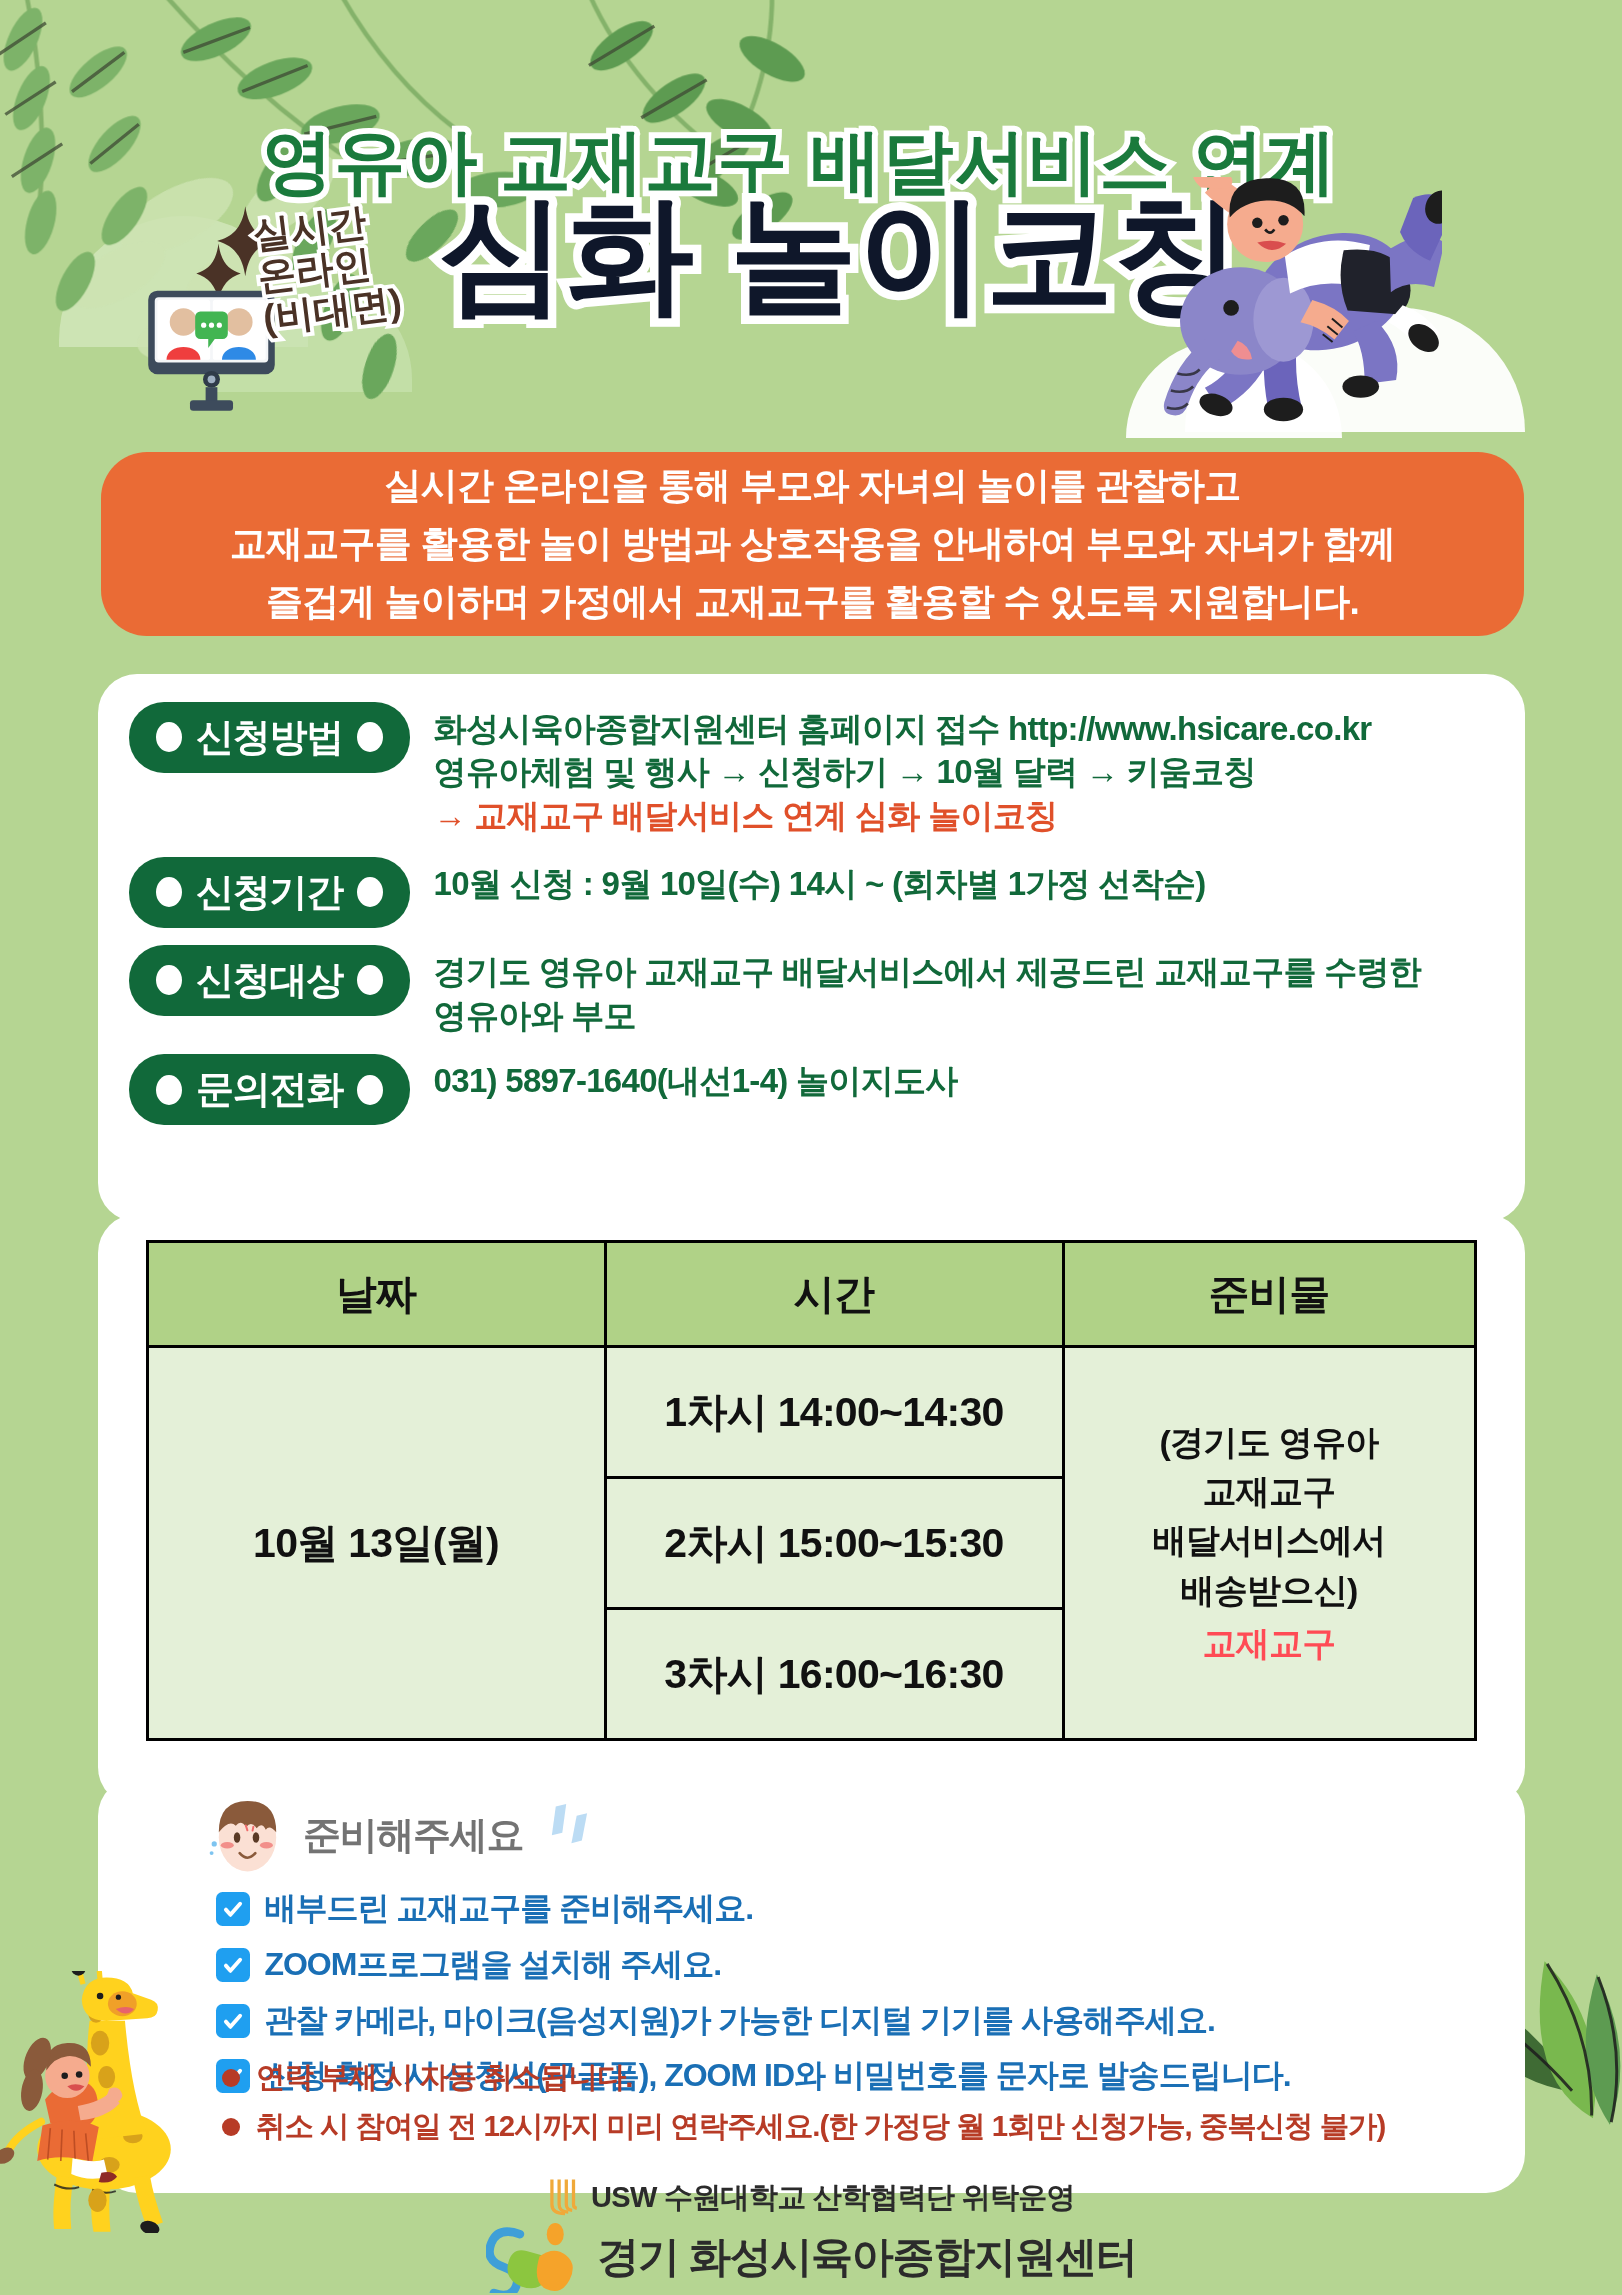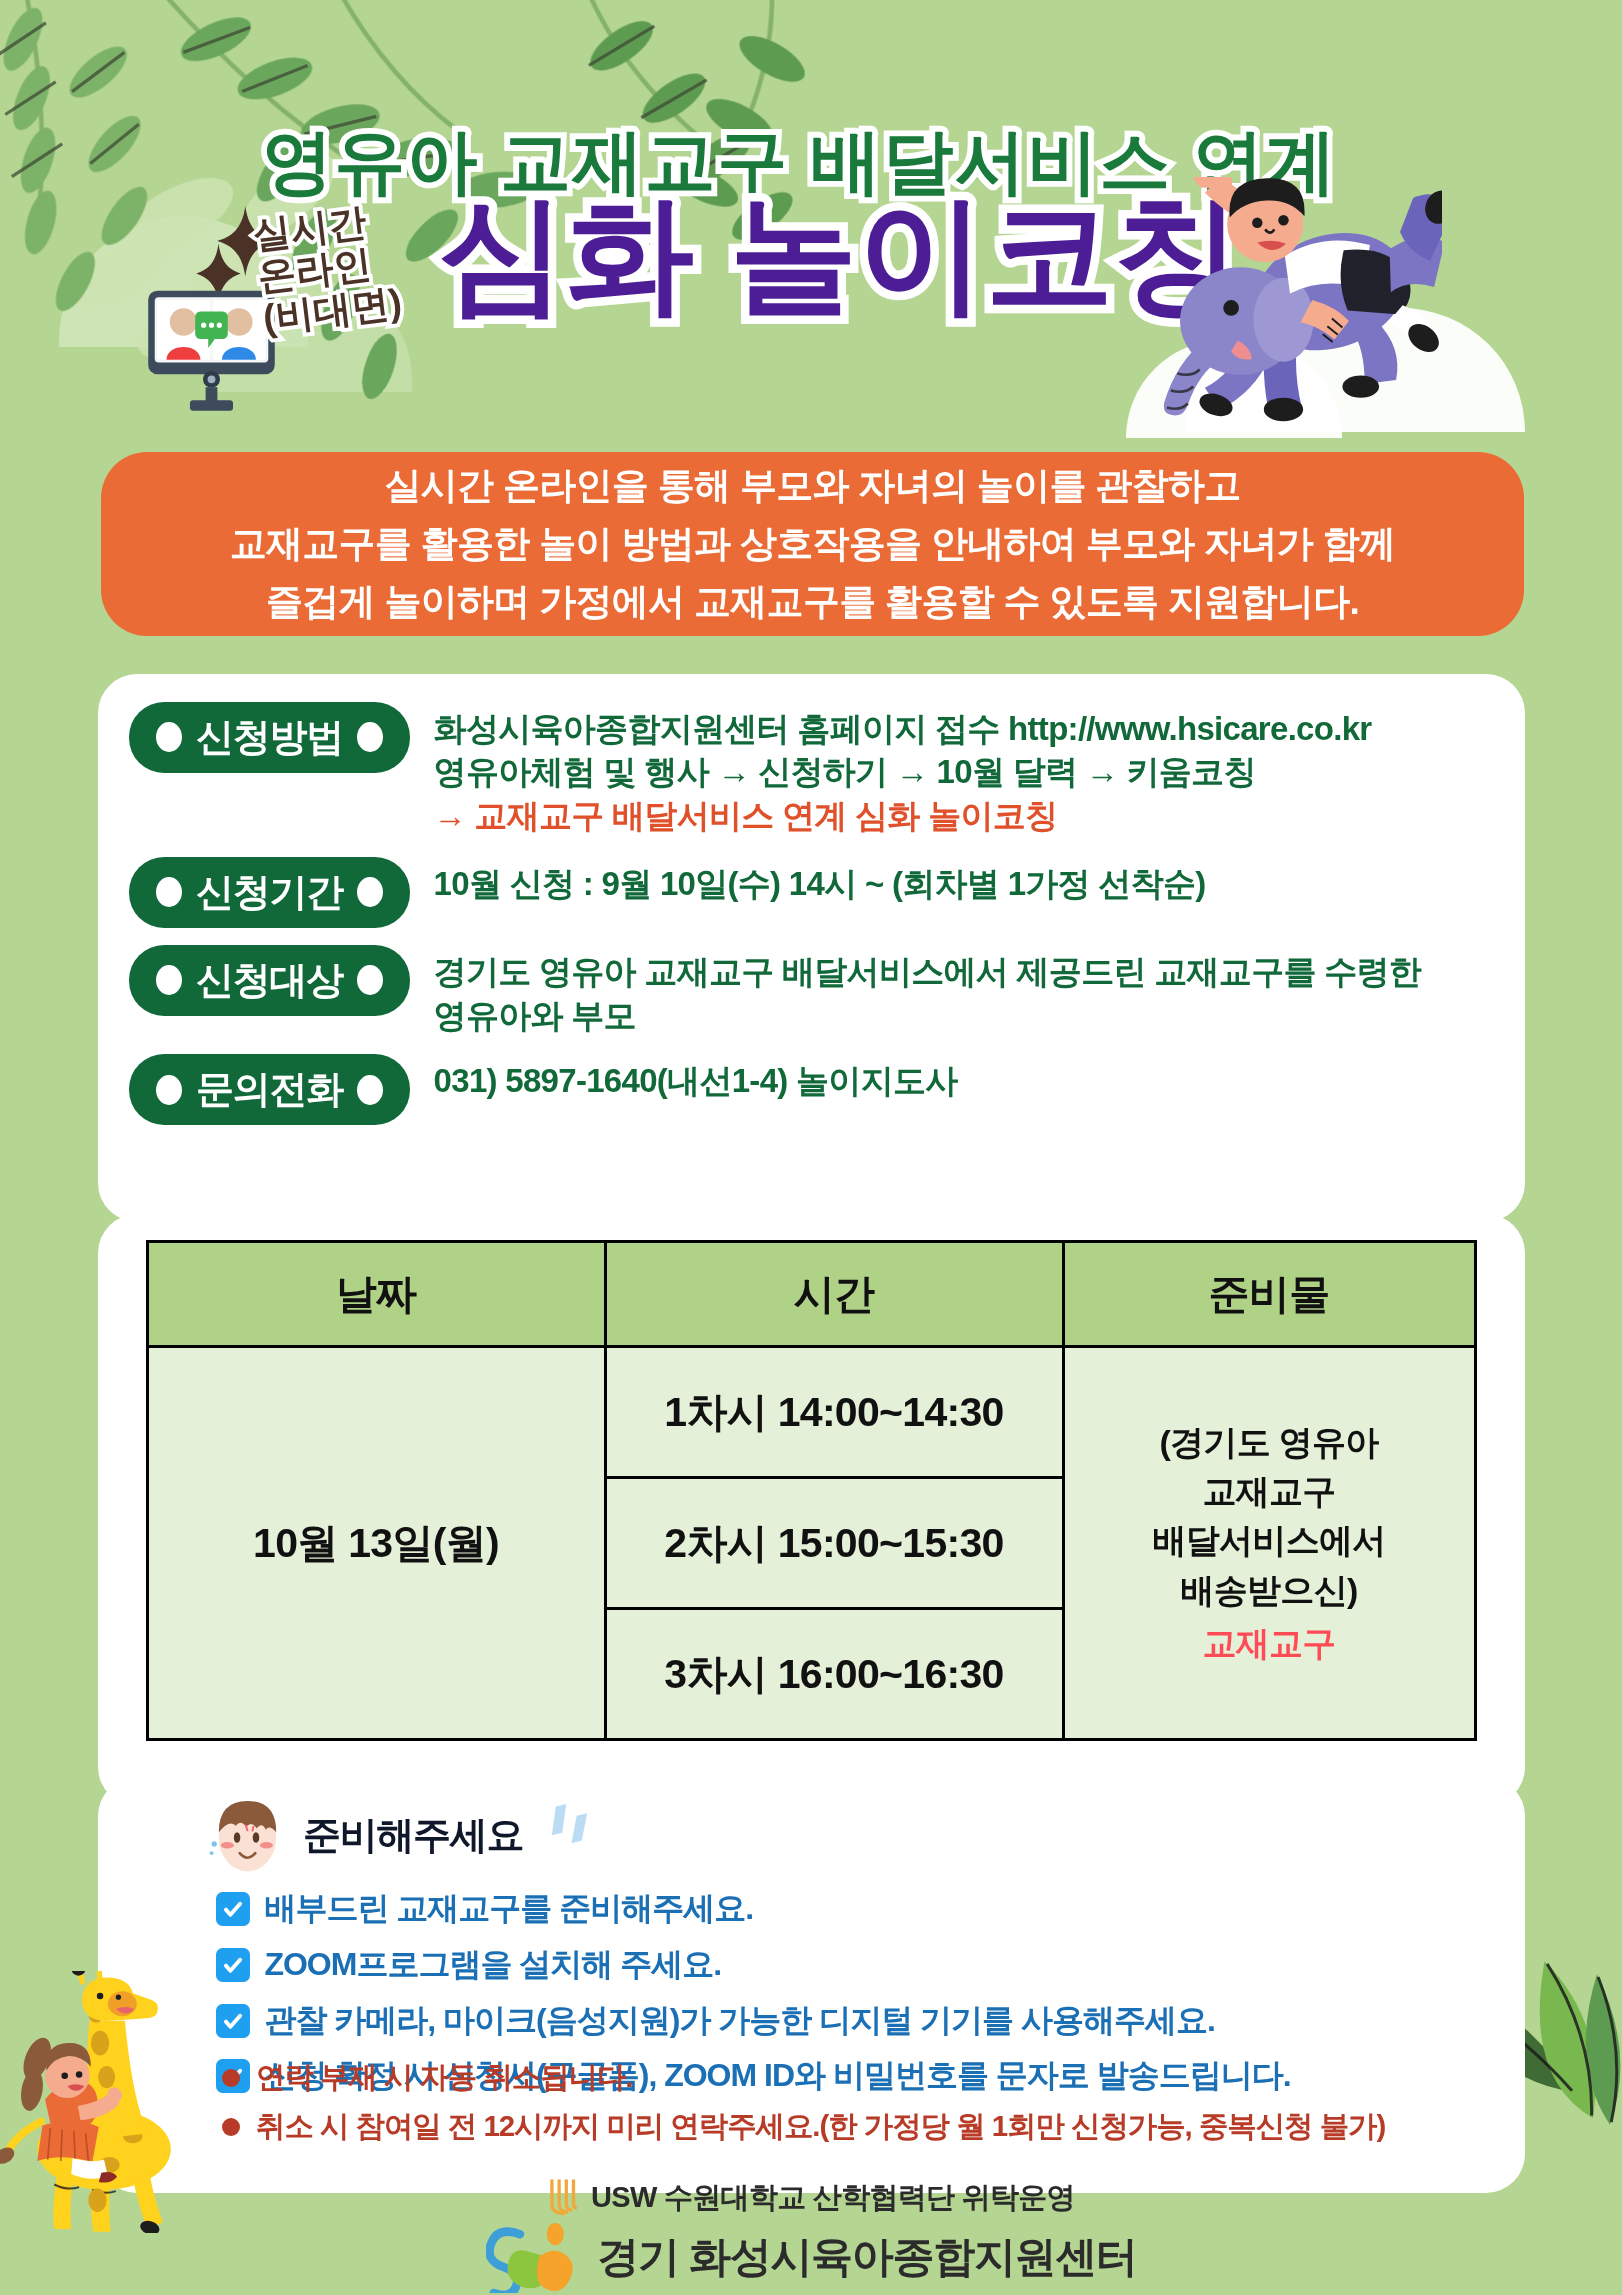--- a/index.html
+++ b/index.html
@@ -59,21 +59,21 @@
     transform: rotate(-7deg); transform-origin: left center;
   }
   .hero-badge-stack span {
     font-size: 38px; font-weight: 900; color: #4a3226;
     -webkit-text-stroke: 7.9px #ffffff; paint-order: stroke fill;
     line-height: 1.0; white-space: nowrap;
   }
 
   .hero-line2 {
     position: absolute; left: 438px; top: 190px;
-    font-size: 128px; font-weight: 900; color: #4c1d95;
+    font-size: 128px; font-weight: 900; color: #0f172a;
     letter-spacing: 0px; white-space: nowrap; line-height: 1;
     -webkit-text-stroke: 17px #ffffff; paint-order: stroke fill;
   }
 
   
   .sparkle {
     position: absolute; left: 196px; top: 203px; width: 79px; height: 98px;
   }
 
   
@@ -182,21 +182,21 @@
     position: absolute; left: 98px; top: 1777px;
     width: 1427px; height: 416px;
     background: #ffffff; border-radius: 39px;
     z-index: 4;
   }
   .prep-head {
     position: absolute; left: 111px; top: 19.6px;
     display: flex; align-items: center; gap: 17px;
   }
   .prep-head .ptitle {
-    font-size: 38px; font-weight: 900; color: #0f172a; letter-spacing: -1.3px;
+    font-size: 38px; font-weight: 900; color: #737373; letter-spacing: -1.3px;
   }
   .kid-face { width: 77px; height: 77px; flex: 0 0 auto; }
 
   .check-list { position: absolute; left: 118px; top: 110px; }
   .check-item {
     display: flex; align-items: center; gap: 14.4px; margin-bottom: 11.8px;
   }
   .cbox {
     width: 34px; height: 34px; background: #1f9ff0; border-radius: 6.5px;
     flex: 0 0 auto; display: flex; align-items: center; justify-content: center;

